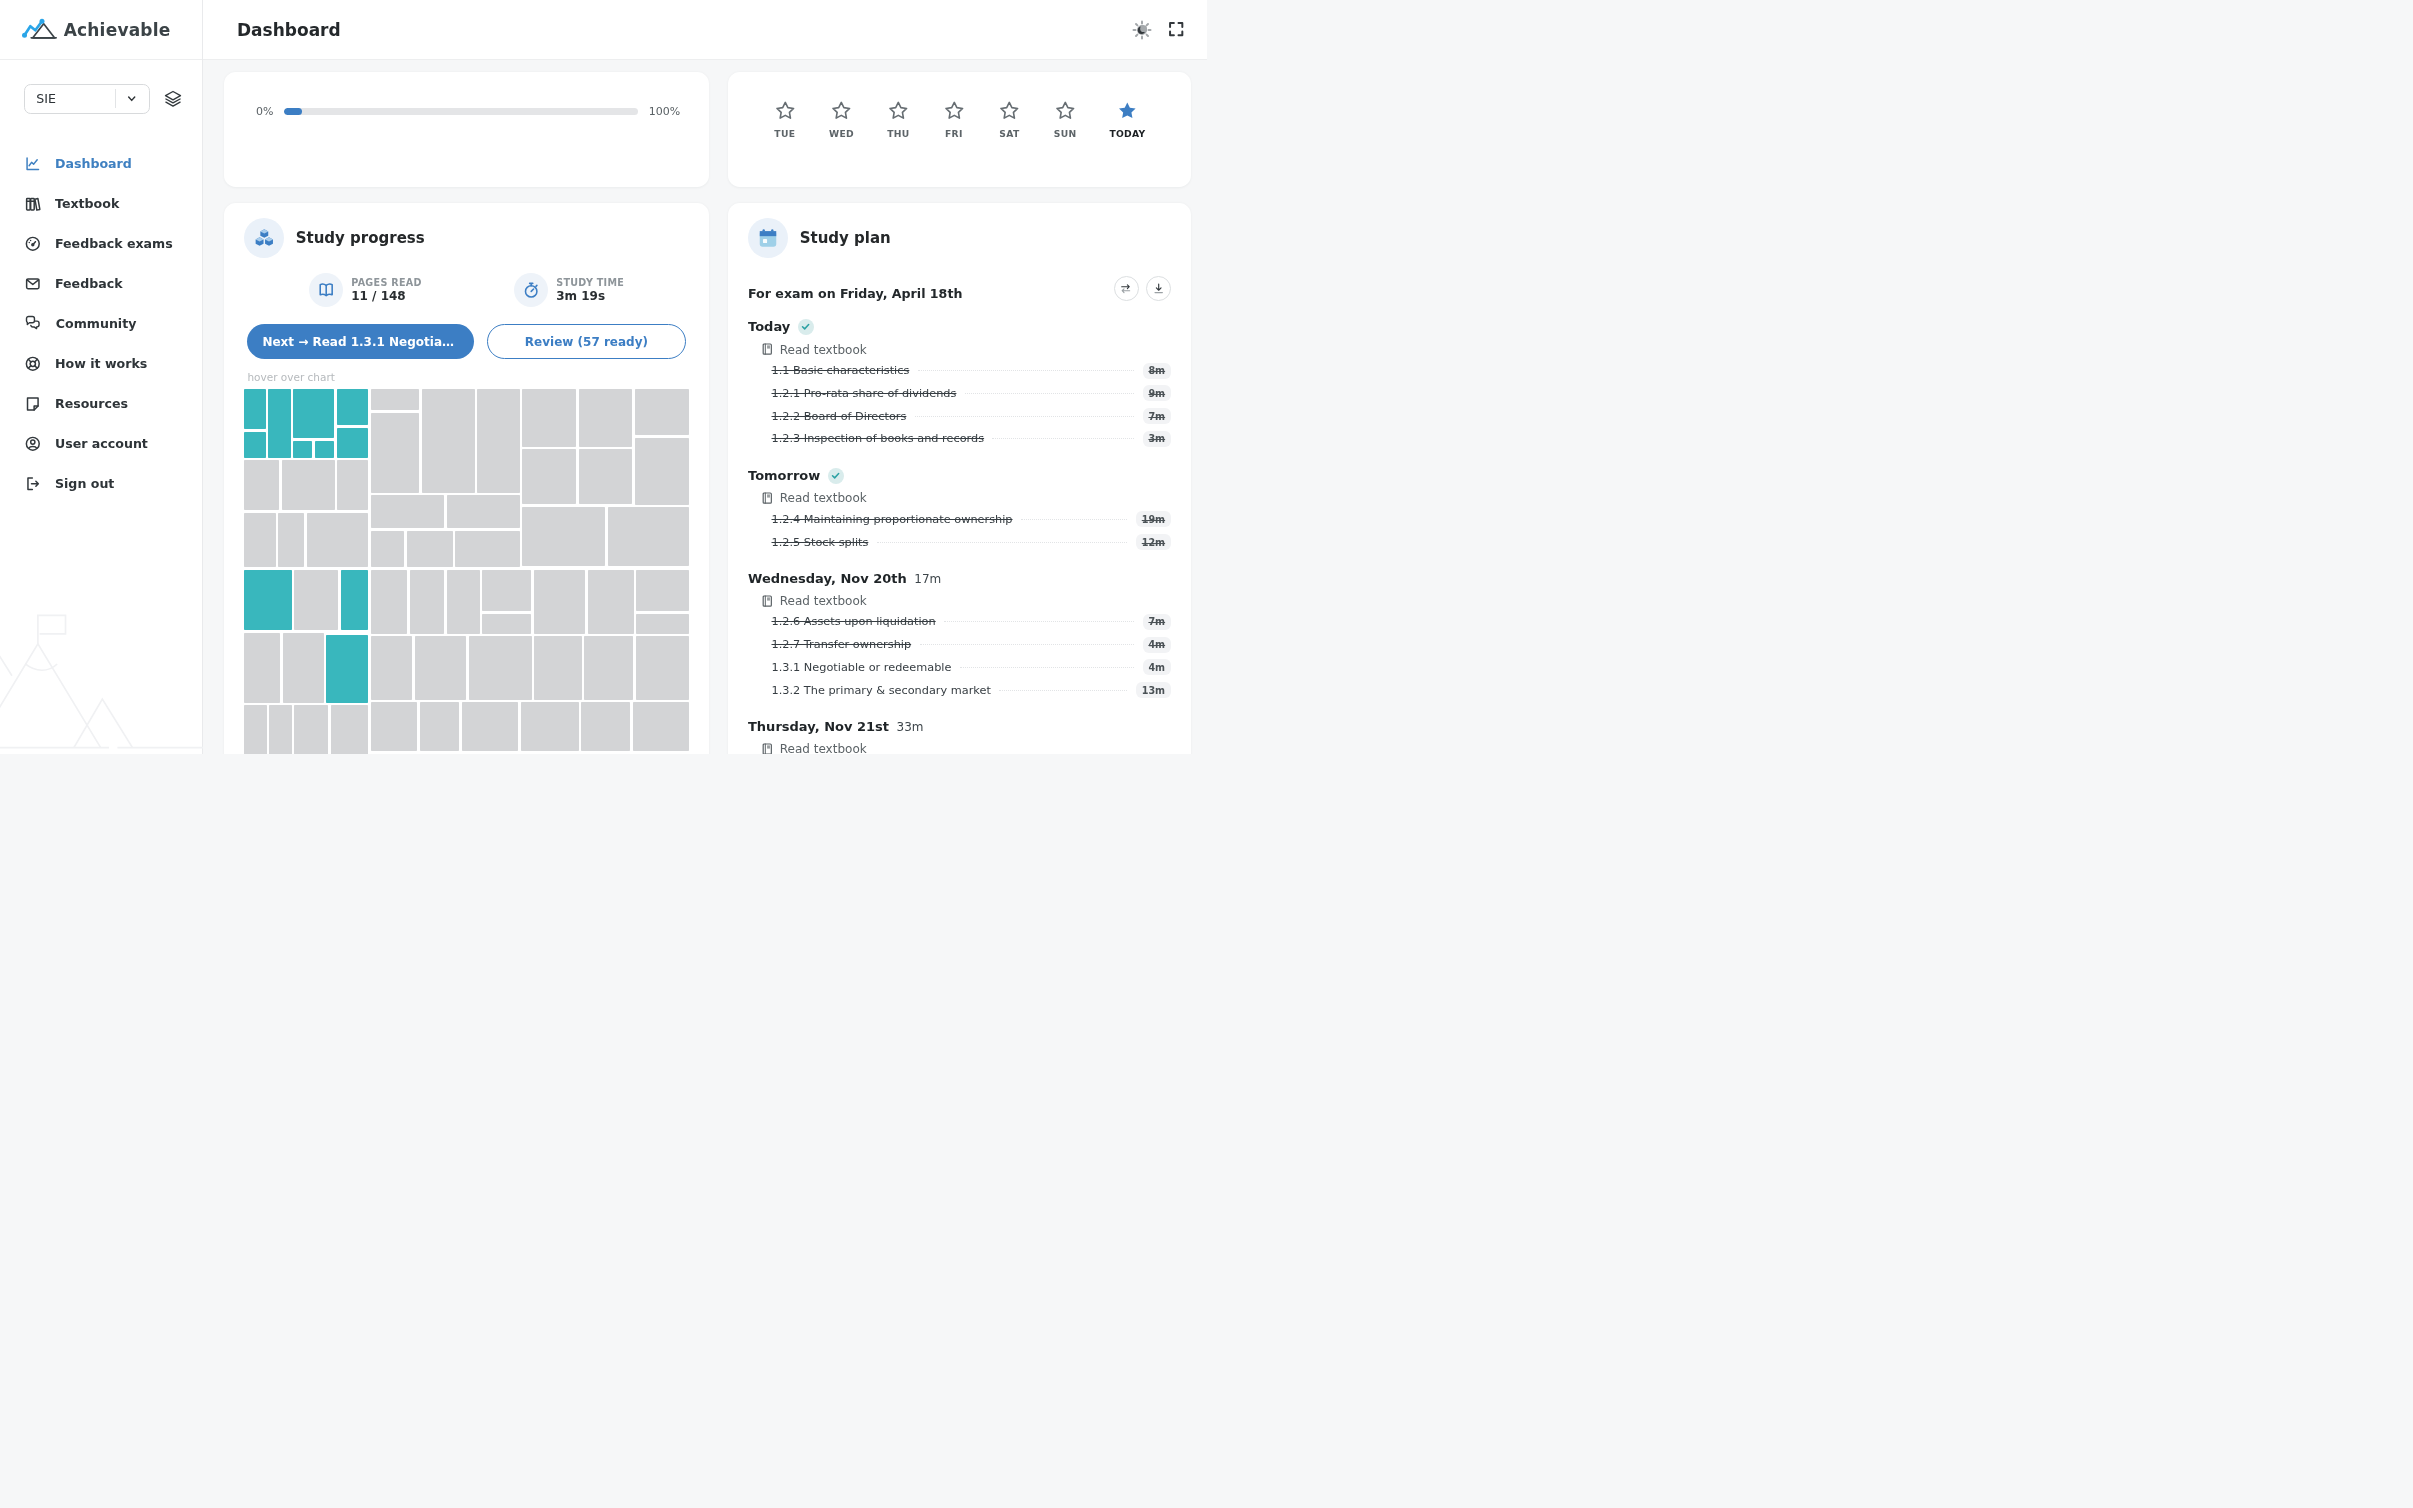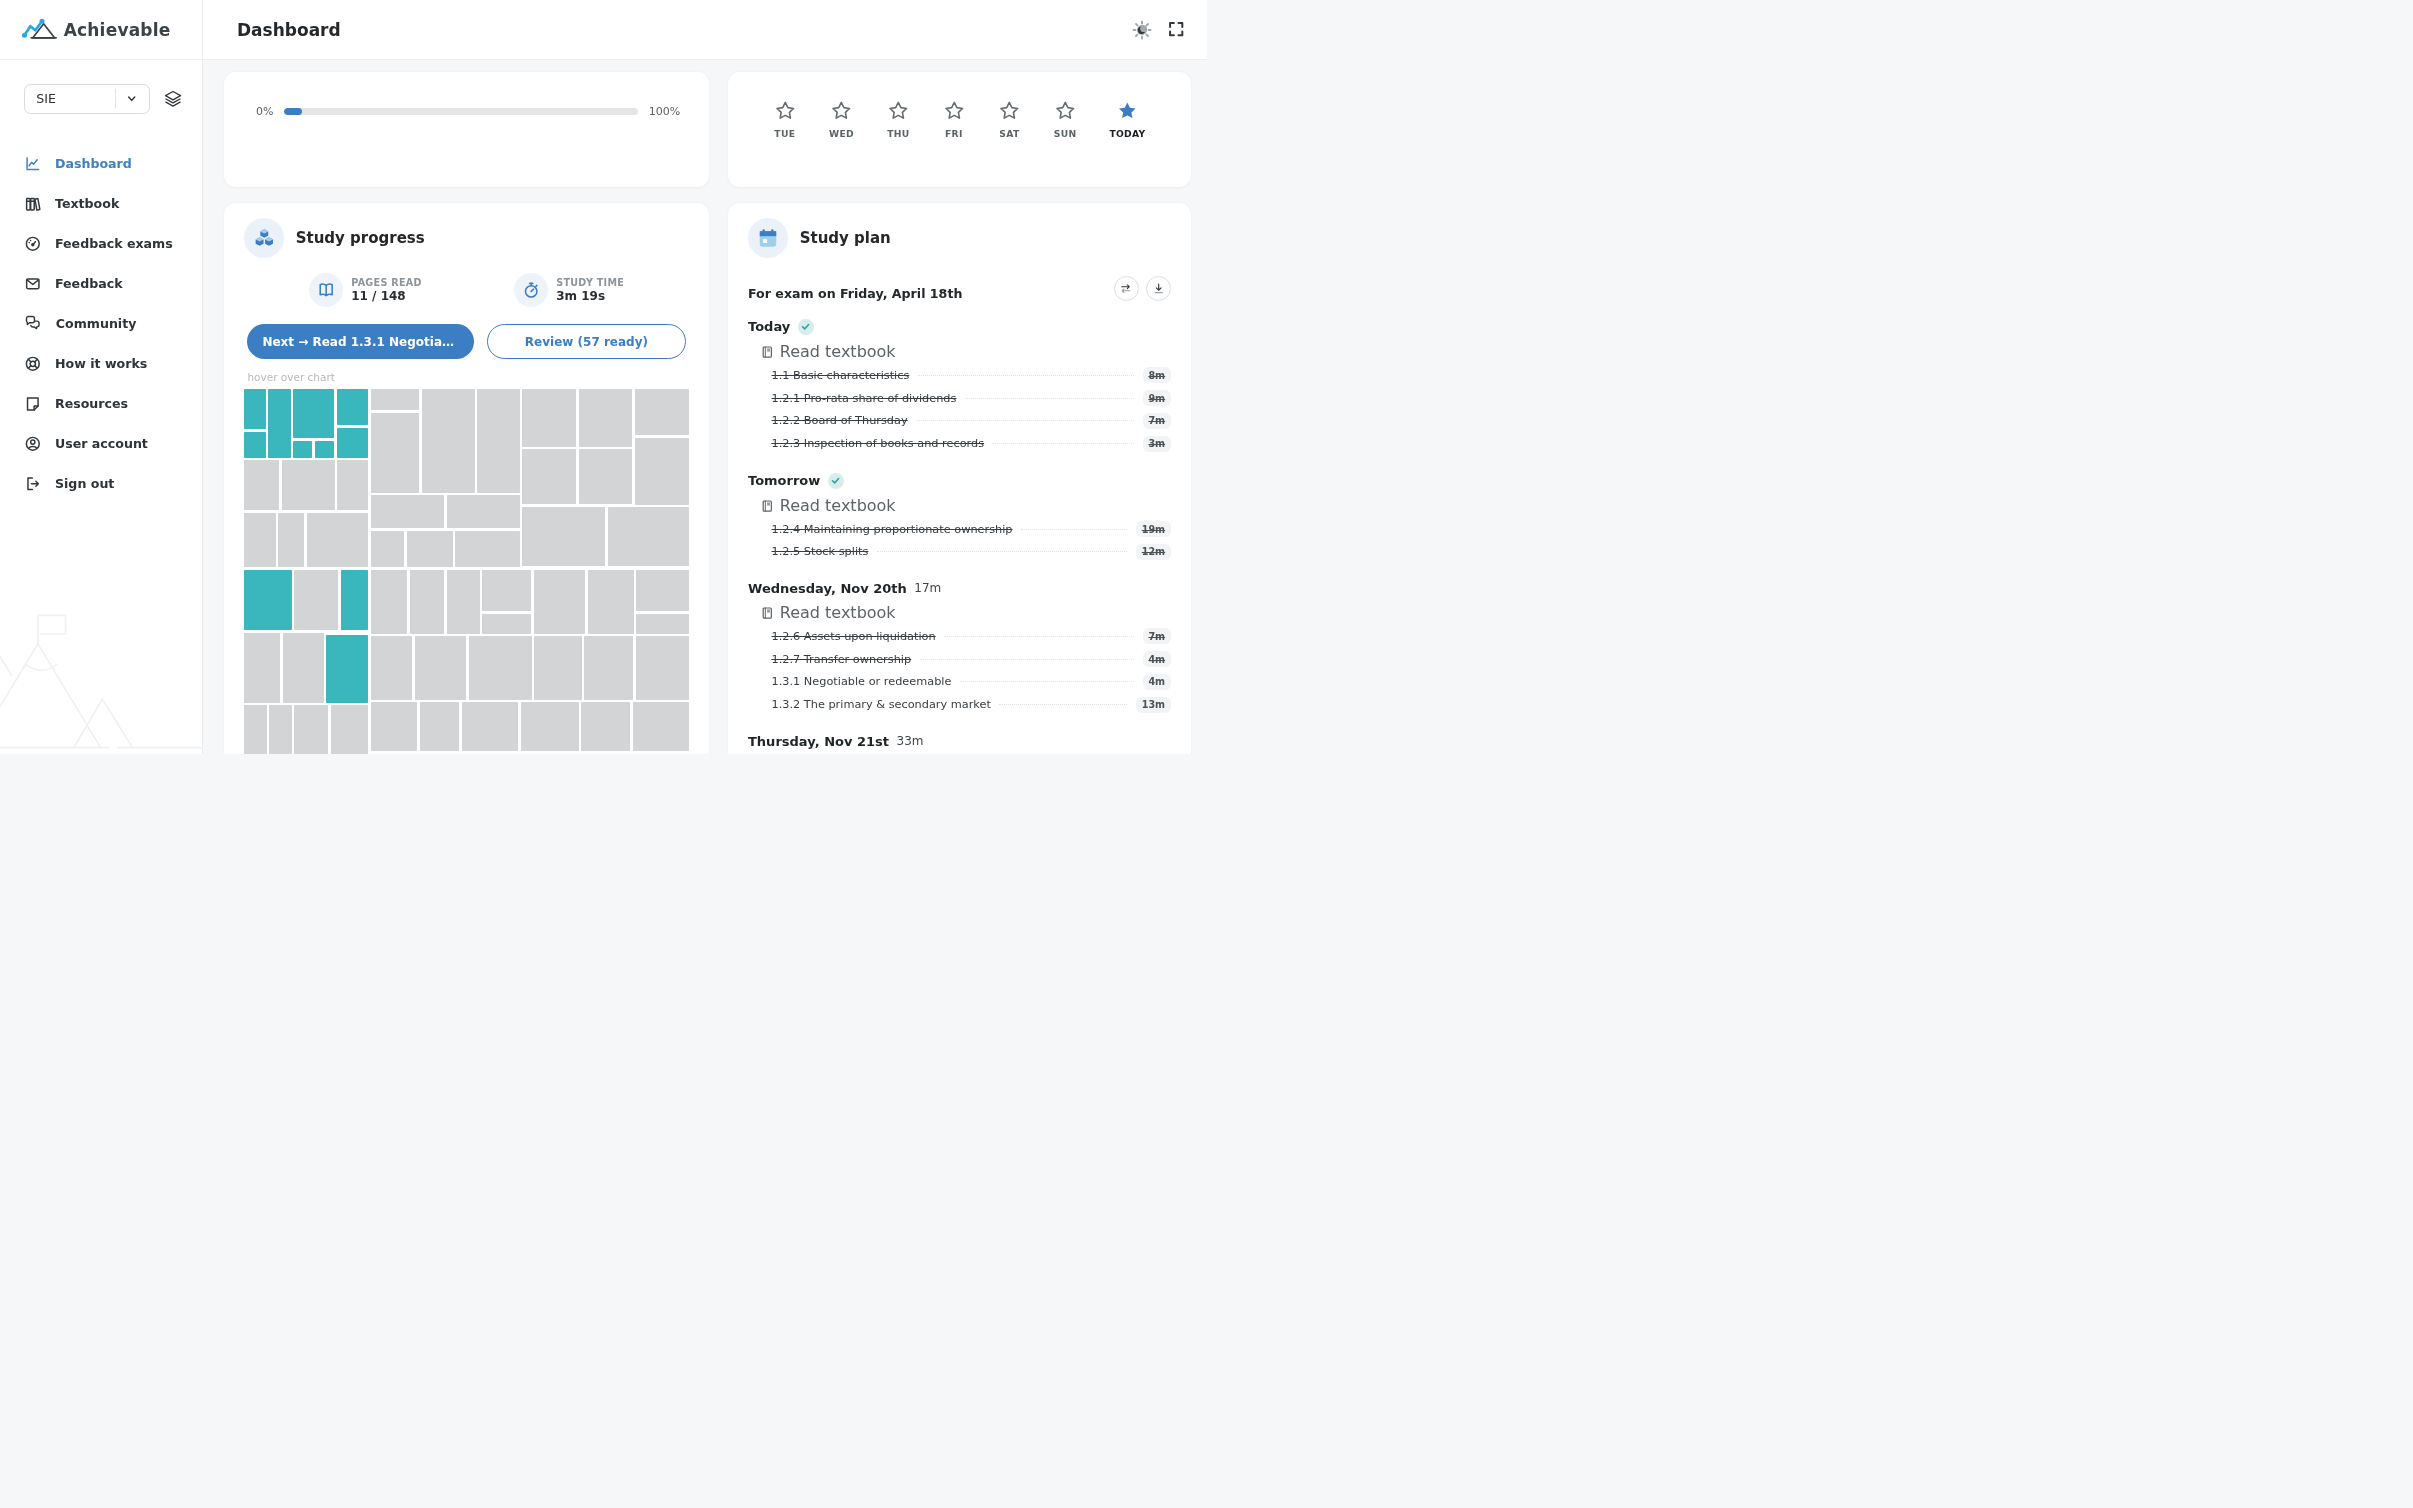--- a/index.html
+++ b/index.html
@@ -97,21 +97,21 @@
     width:25px; height:25px; border-radius:50%; border:0.8px solid #dcdfe1; background:#fff;
     display:flex; align-items:center; justify-content:center; cursor:pointer;
   }
   .plan-actions { margin-left:auto; display:flex; gap:7.5px; }
   .plan-day { margin-top:17.6px; }
   .plan-day-head { display:flex; align-items:center; gap:7.5px; }
   .day-name { font-size:13px; font-weight:700; color:#1f2427; }
   .day-duration { font-size:12px; color:#3e464b; }
   .check-badge { width:16px; height:16px; border-radius:50%; background:#d9ecec; display:flex; align-items:center; justify-content:center; }
   .plan-group { display:flex; align-items:center; gap:5.9px; margin:7.5px 0 2.5px 11.7px; }
-  .plan-group .glabel { font-size:16px; color:#5c6367; }
+  .plan-group .glabel { font-size:12px; color:#5c6367; }
   .plan-item { display:flex; align-items:center; padding:3.4px 0 3.4px 23.5px; }
   .plan-item .itext { font-size:11.3px; color:#363d42; white-space:nowrap; }
   .plan-item .leader { flex:1; border-top:1.7px dotted #e2e4e6; margin:0 8.4px; align-self:center; }
   .plan-item .ibadge { font-size:9.6px; font-weight:700; color:#4b5256; background:#f2f3f5; border-radius:5.9px; padding:2.5px 5.9px; }
   .plan-item.done .itext, .plan-item.done .ibadge { text-decoration:line-through; }
 </style>
 </head>
 <body>
 
 <div class="sidebar">
@@ -500,21 +500,21 @@
         <span class="itext">1.1 Basic characteristics</span>
         <span class="leader"></span>
         <span class="ibadge">8m</span>
             </div>
             <div class="plan-item done">
         <span class="itext">1.2.1 Pro-rata share of dividends</span>
         <span class="leader"></span>
         <span class="ibadge">9m</span>
             </div>
             <div class="plan-item done">
-        <span class="itext">1.2.2 Board of Thursday</span>
+        <span class="itext">1.2.2 Board of Directors</span>
         <span class="leader"></span>
         <span class="ibadge">7m</span>
             </div>
             <div class="plan-item done">
         <span class="itext">1.2.3 Inspection of books and records</span>
         <span class="leader"></span>
         <span class="ibadge">3m</span>
             </div>
           </div>
           <div class="plan-day">

